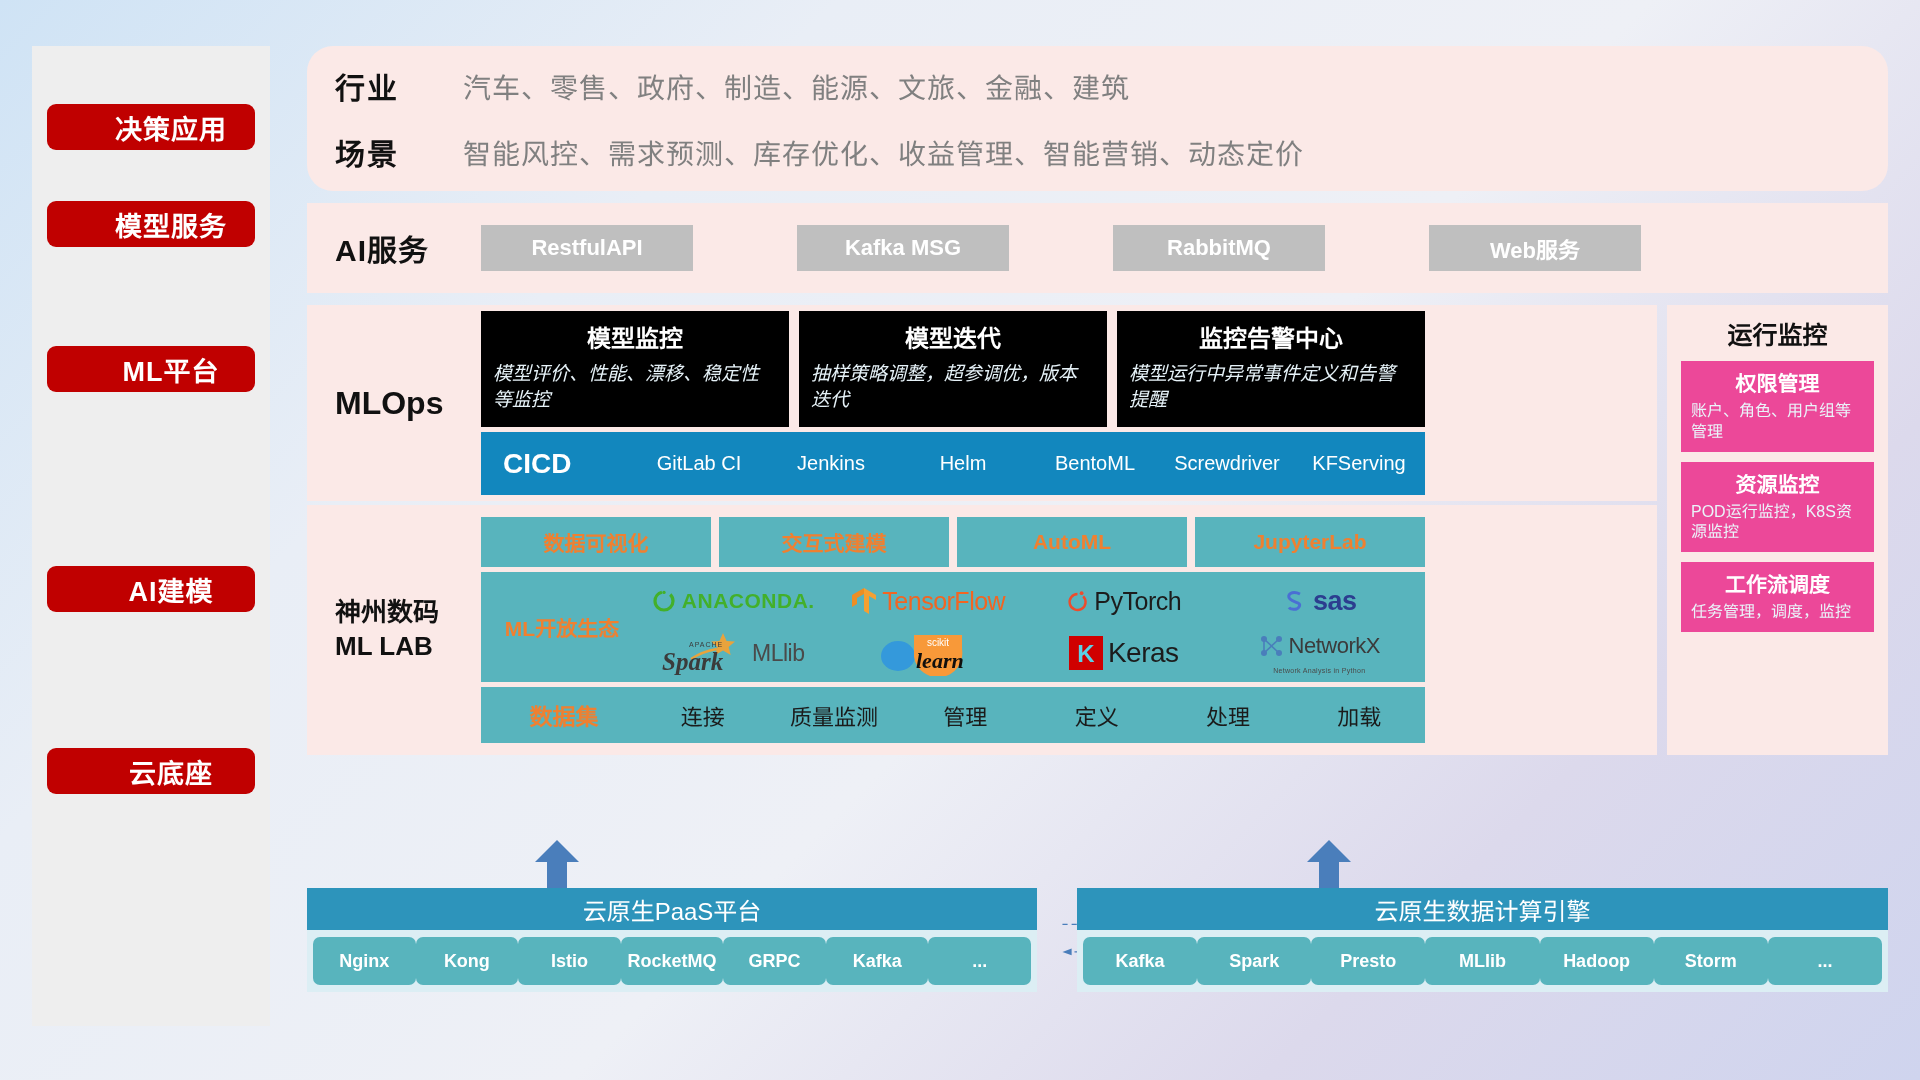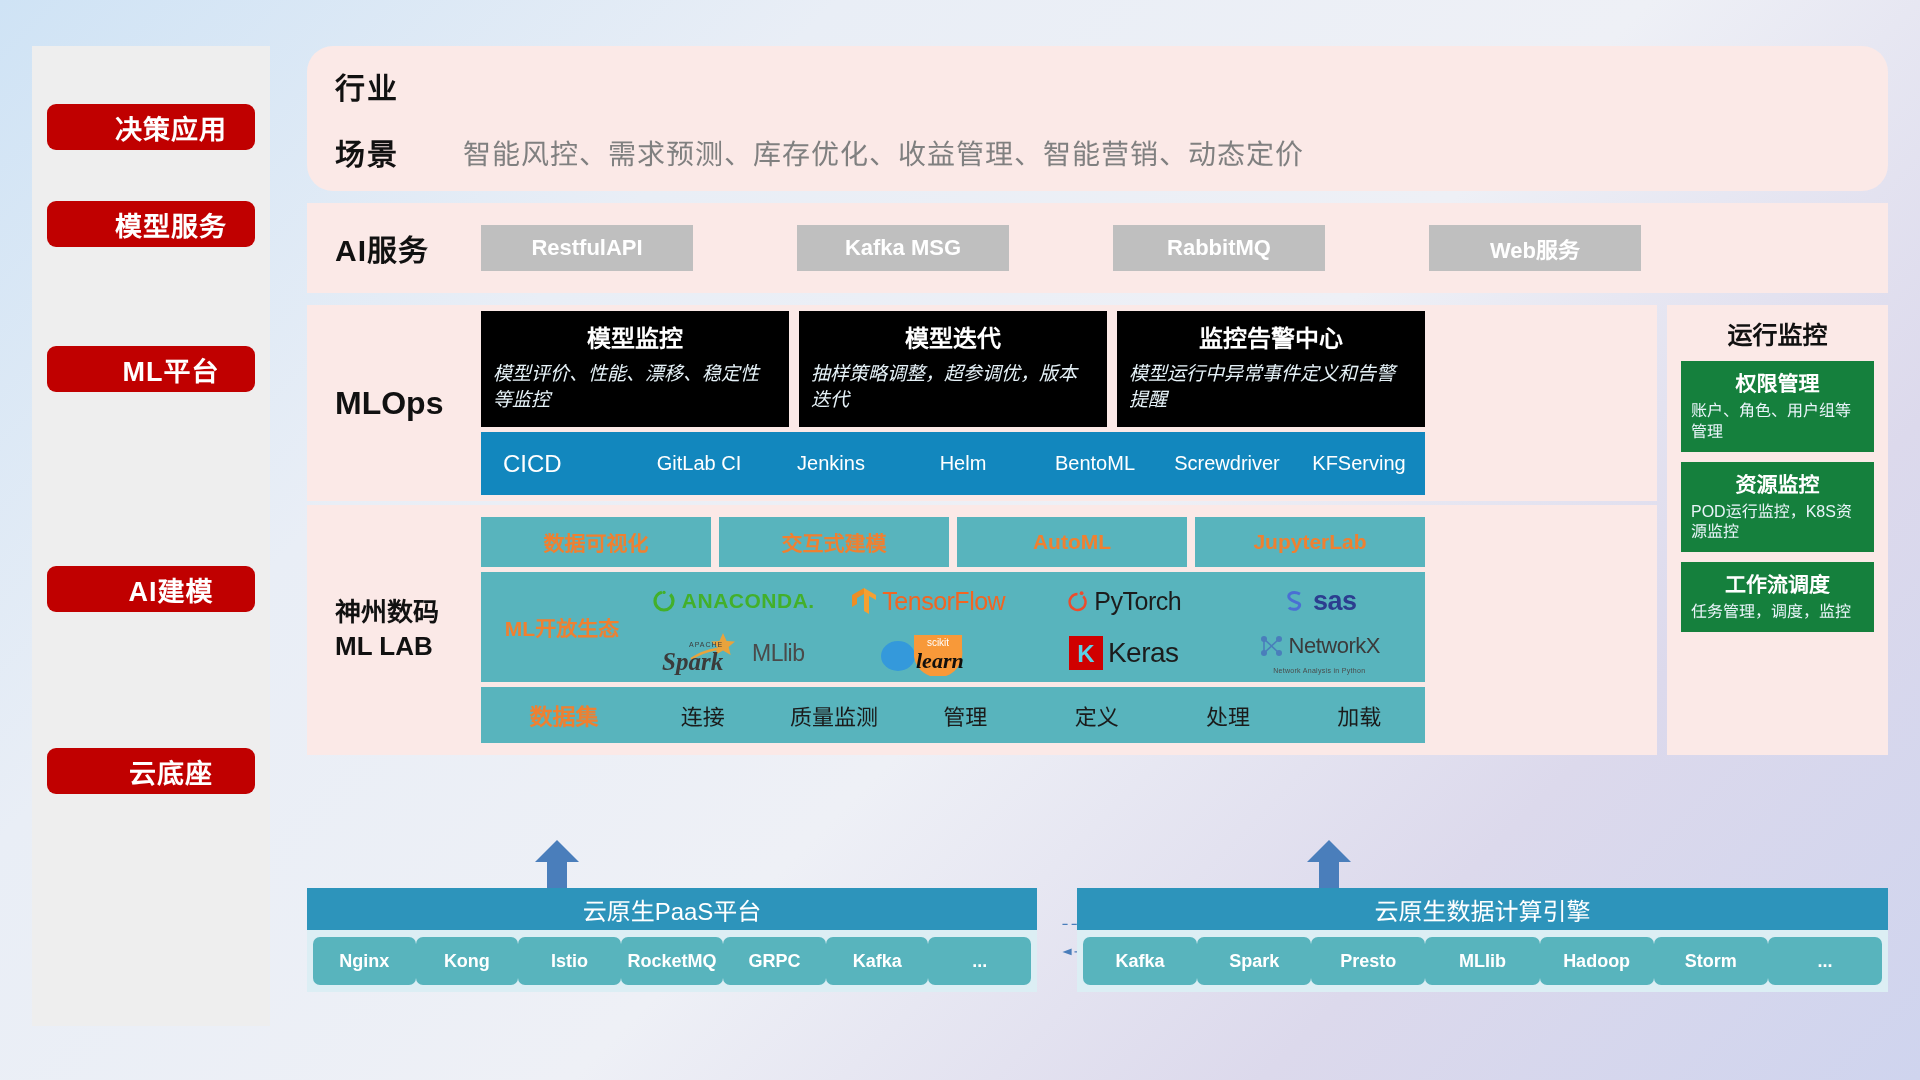--- a/index.html
+++ b/index.html
@@ -154,22 +154,22 @@
     width: 944px; height: 63px;
     background: #1287be;
     display: flex;
     align-items: center;
     color: #ffffff;
     box-sizing: border-box;
     padding-left: 22px;
     overflow: hidden;
   }
   .cicd-title {
-    font-size: 24px;
-    font-weight: normal;
+    font-size: 28px;
+    font-weight: bold;
     width: 130px;
     flex: none;
   }
   .cicd-items {
     display: flex;
     flex: 1;
   }
   .cicd-item {
     flex: 1;
     font-size: 20px;
@@ -269,21 +269,21 @@
     box-sizing: border-box;
   }
   .monitor-title {
     font-size: 25px;
     font-weight: bold;
     color: #111111;
     text-align: center;
     margin-bottom: 10px;
   }
   .monitor-card {
-    background: #15803d;
+    background: #ec4899;
     color: #ffffff;
     padding: 6px 10px 9px 10px;
     margin-bottom: 10px;
     box-sizing: border-box;
   }
   .monitor-card-title {
     font-size: 21px;
     font-weight: bold;
     text-align: center;
     margin-bottom: 4px;
@@ -351,20 +351,21 @@
     <div class="stage-pill" style="top:520px">AI建模</div>
     <div class="stage-pill" style="top:702px">云底座</div>
   </div>
 
   <div class="main-col">
 
     <div class="band band-top">
       <div class="kv-col">
         <div class="kv-row">
           <div class="kv-key">行业</div>
+          <div class="kv-val">汽车、零售、政府、制造、能源、文旅、金融、建筑</div>
         </div>
         <div class="kv-row">
           <div class="kv-key">场景</div>
           <div class="kv-val">智能风控、需求预测、库存优化、收益管理、智能营销、动态定价</div>
         </div>
       </div>
     </div>
 
     <div class="band band-svc">
       <div class="svc-label">AI服务</div>

